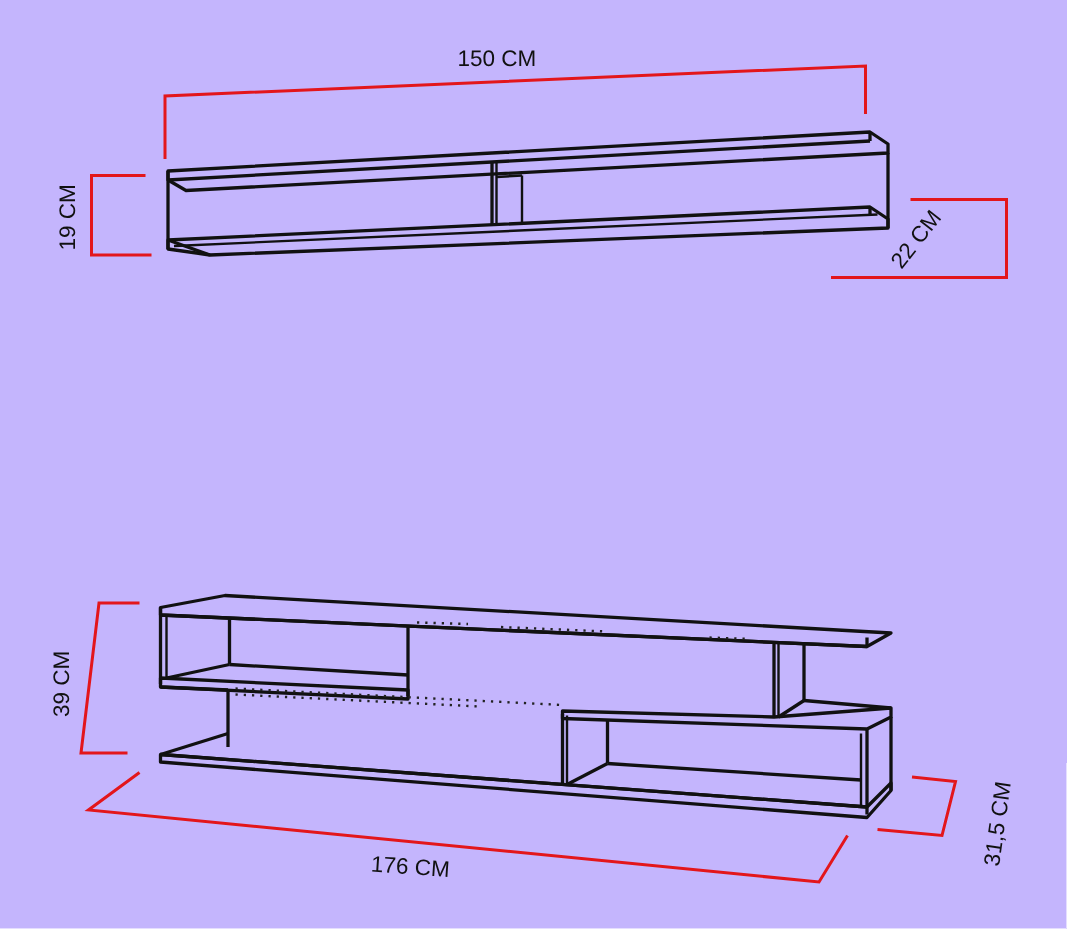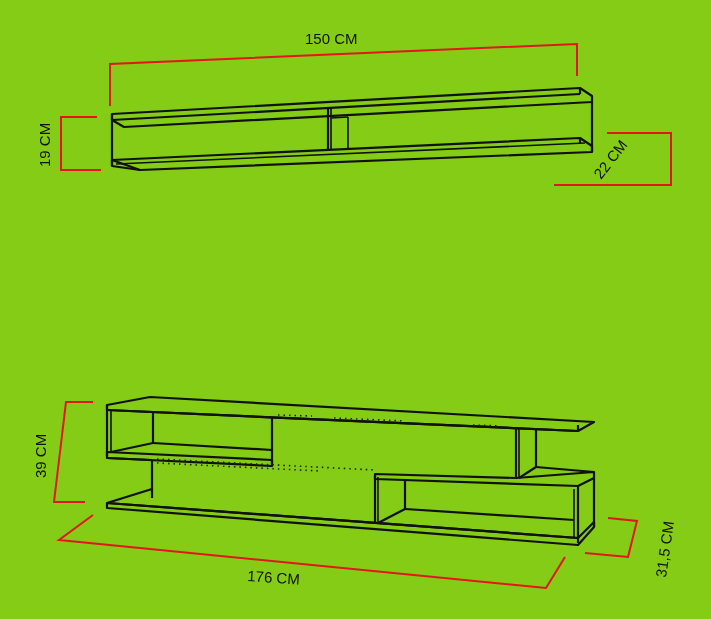--- a/index.html
+++ b/index.html
@@ -1,16 +1,16 @@
 <!DOCTYPE html>
 <html><head>
   <meta charset="utf-8">
   <style>
     html, body { margin: 0; padding: 0; background: #ffffff; }
-    .canvas { position: relative; width: 711px; height: 619px; overflow: hidden; background: #84cc16; }
+    .canvas { position: relative; width: 711px; height: 619px; overflow: hidden; background: #c4b5fd; }
     svg { position: absolute; left: 0; top: 0; }
     .dim-line { stroke: #e3161b; stroke-width: 2; fill: none; }
     .edge { stroke: #111111; stroke-width: 2.2; fill: none; stroke-linejoin: round; }
     .edge-thin { stroke: #111111; stroke-width: 1.6; fill: none; }
     .dots { stroke: #222222; stroke-width: 1.6; stroke-dasharray: 1.5 4; fill: none; }
     .label { font-family: "Liberation Sans", sans-serif; font-size: 15px; fill: #111111; }
   </style>
 </head>
 <body>
 

